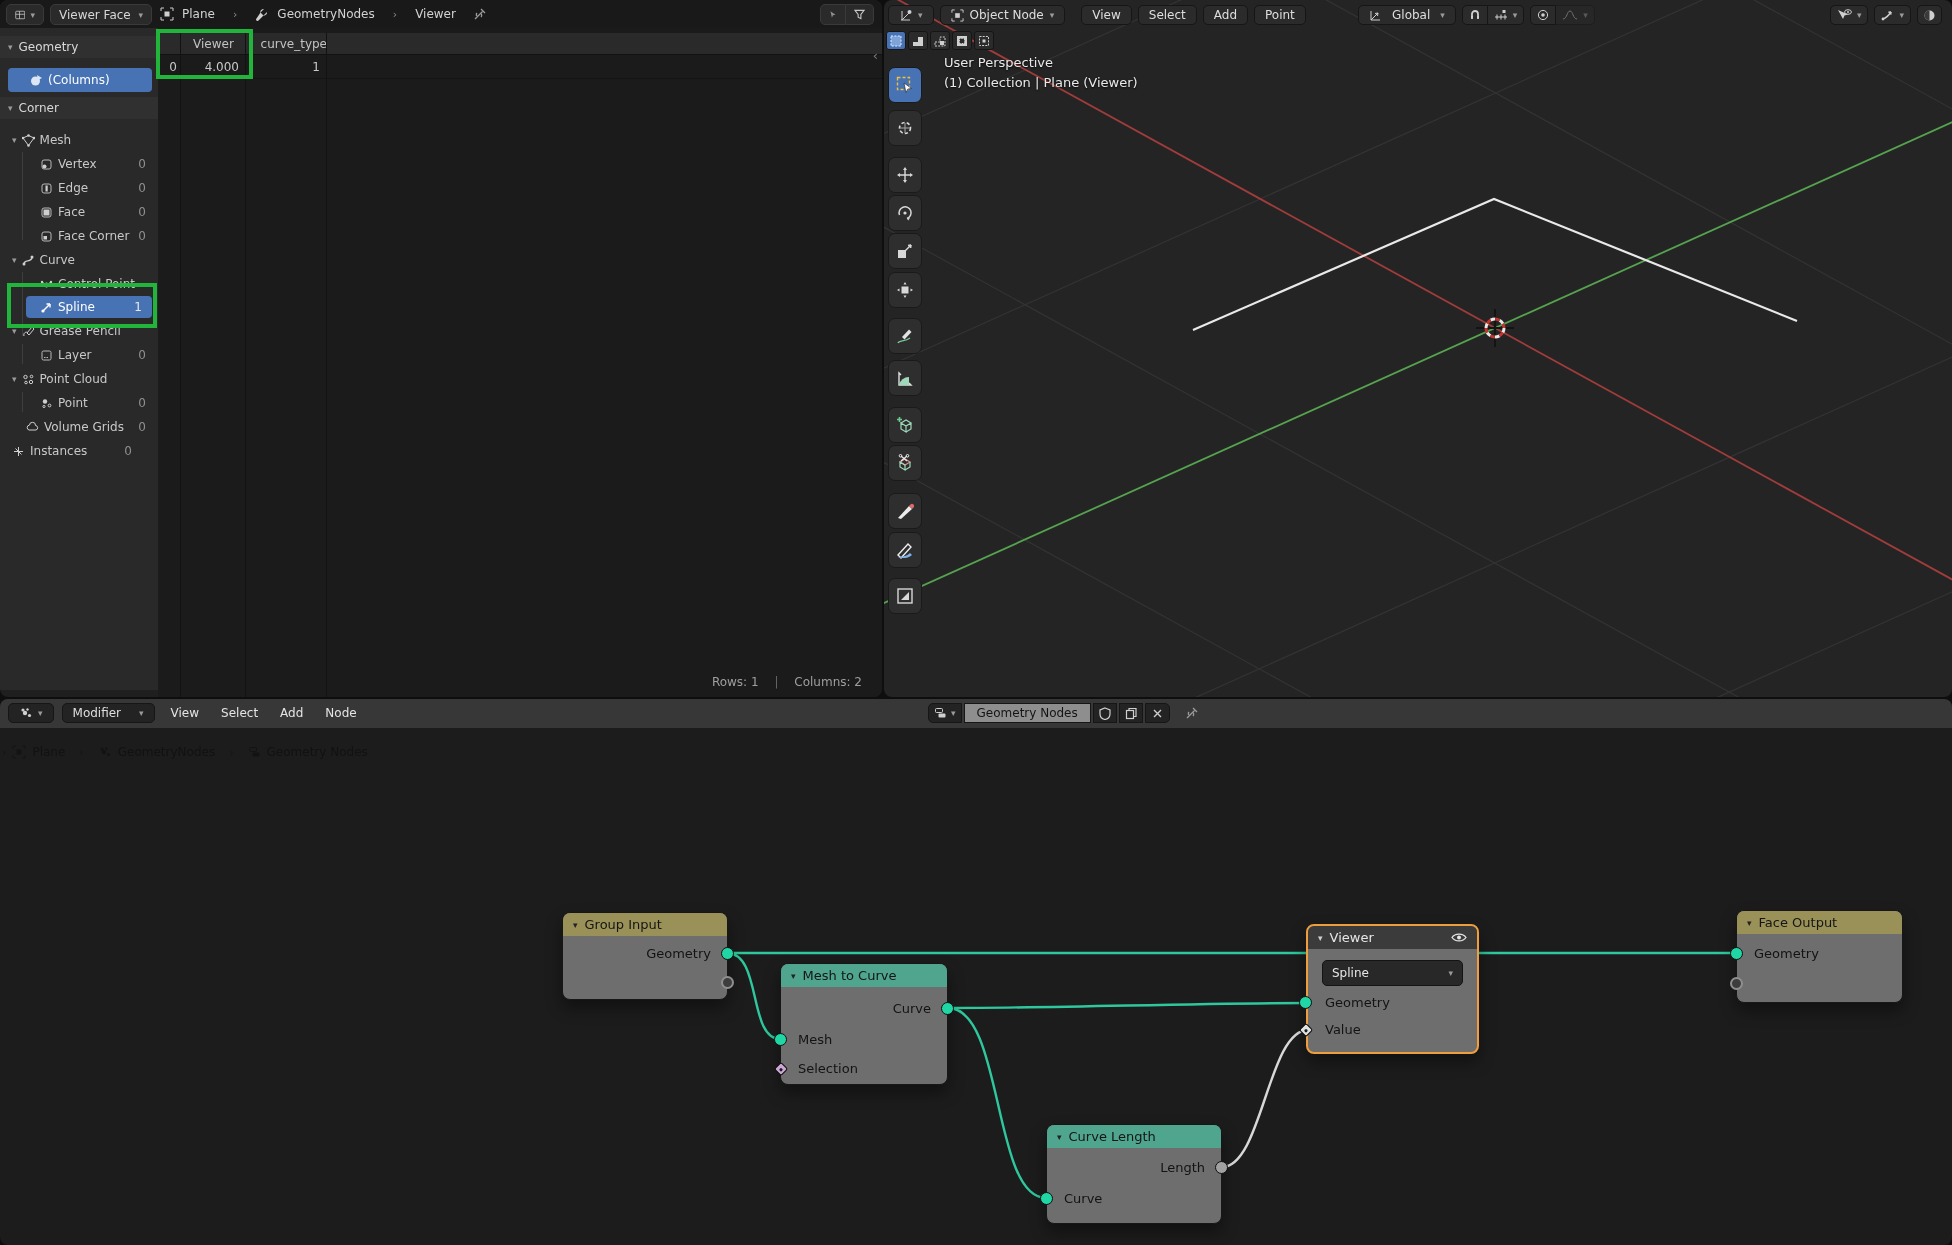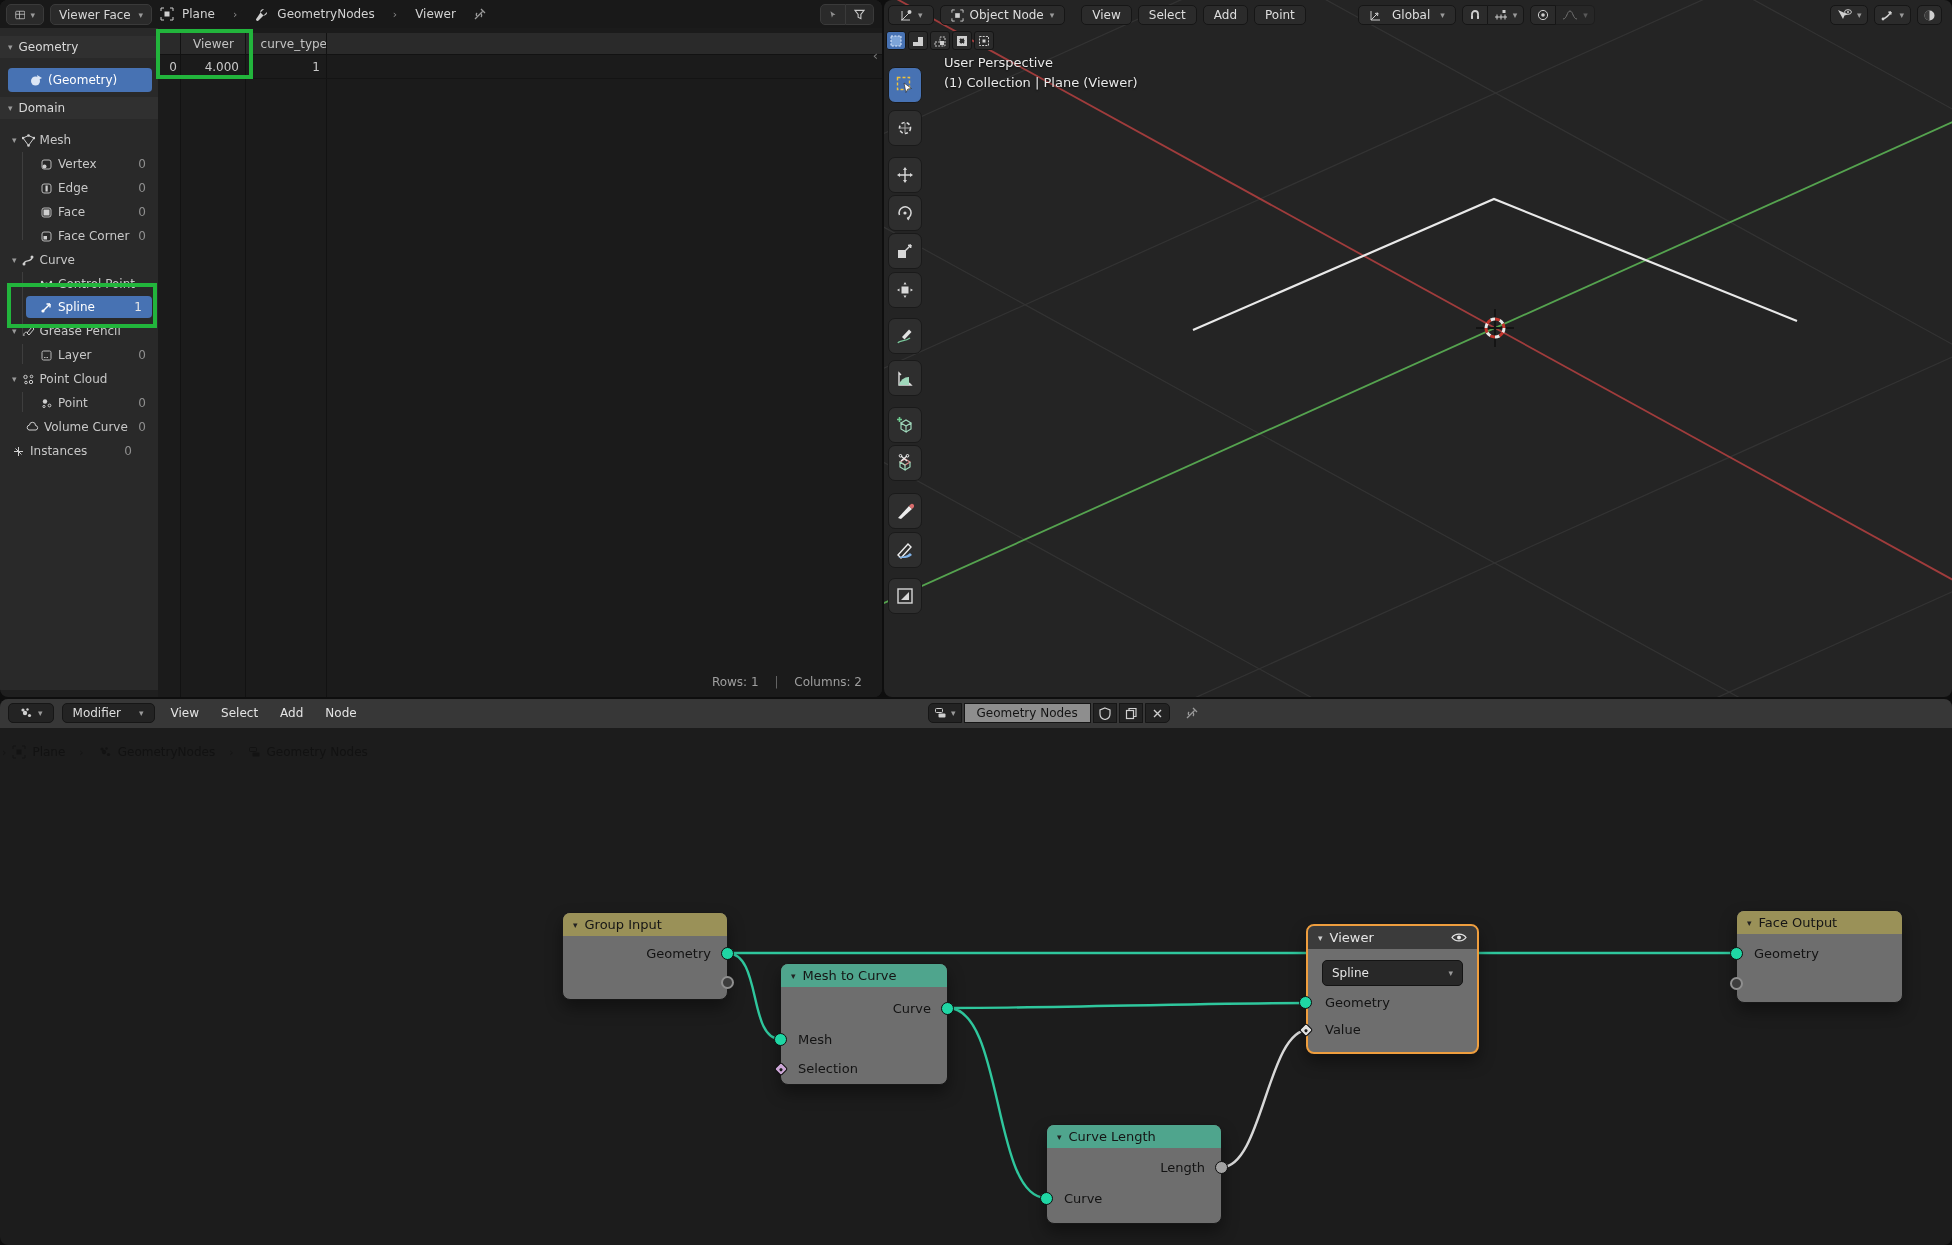--- a/index.html
+++ b/index.html
@@ -115,25 +115,25 @@
     <div id="ss-sidebar" class="abs">
       <div class="ss-section" style="top:8px">
         <span class="chev">▾</span>
         <span>Geometry</span>
       </div>
       <div class="srow sel" style="left:8px;top:40px;width:144px;height:24px;padding-left:22px">
         <svg class="ticon" viewBox="0 0 13 13">
             <circle cx="5.5" cy="7" r="4.5" fill="#dce6f5"></circle>
             <path d="M7 1 L12 4 L8 6 Z" fill="#dce6f5"></path>
           </svg>
-        <span>(Geometry)</span>
+        <span>(Columns)</span>
       </div>
       <div class="ss-section" style="top:69px">
         <span class="chev">▾</span>
-        <span>Domain</span>
+        <span>Corner</span>
       </div>
 
       <div class="tree-line" style="top:124px;height:88px"></div>
       <div class="tree-line" style="top:244px;height:64px"></div>
       <div class="tree-line" style="top:316px;height:20px"></div>
       <div class="tree-line" style="top:364px;height:20px"></div>
 
       <div class="srow" style="left:12px;top:101px;width:144px">
         <span class="chev">▾</span>
         <svg class="ticon" viewBox="0 0 13 13">
@@ -241,21 +241,21 @@
             <circle cx="9.5" cy="8.5" r="1.4" fill="none" stroke="#cfcfcf"></circle>
             <circle cx="4" cy="9.5" r="1.1" fill="none" stroke="#cfcfcf"></circle>
           </svg>
         <span>Point</span>
         <span class="cnt">0</span>
       </div>
       <div class="srow" style="left:26px;top:388px;width:130px">
         <svg class="ticon" viewBox="0 0 13 13">
             <path d="M3 9 a2.5 2.5 0 0 1 .5-4.9 A3 3 0 0 1 9.5 4.5 A2.3 2.3 0 0 1 10 9 Z" fill="none" stroke="#cfcfcf"></path>
           </svg>
-        <span>Volume Curve</span>
+        <span>Volume Grids</span>
         <span class="cnt">0</span>
       </div>
       <div class="srow" style="left:12px;top:412px;width:130px">
         <svg class="ticon" viewBox="0 0 13 13">
             <line x1="2" y1="6.5" x2="11" y2="6.5" stroke="#cfcfcf"></line>
             <line x1="6.5" y1="2" x2="6.5" y2="11" stroke="#cfcfcf"></line>
             <line x1="3.5" y1="3.5" x2="9.5" y2="9.5" stroke="#cfcfcf"></line>
           </svg>
         <span>Instances</span>
         <span class="cnt">0</span>

